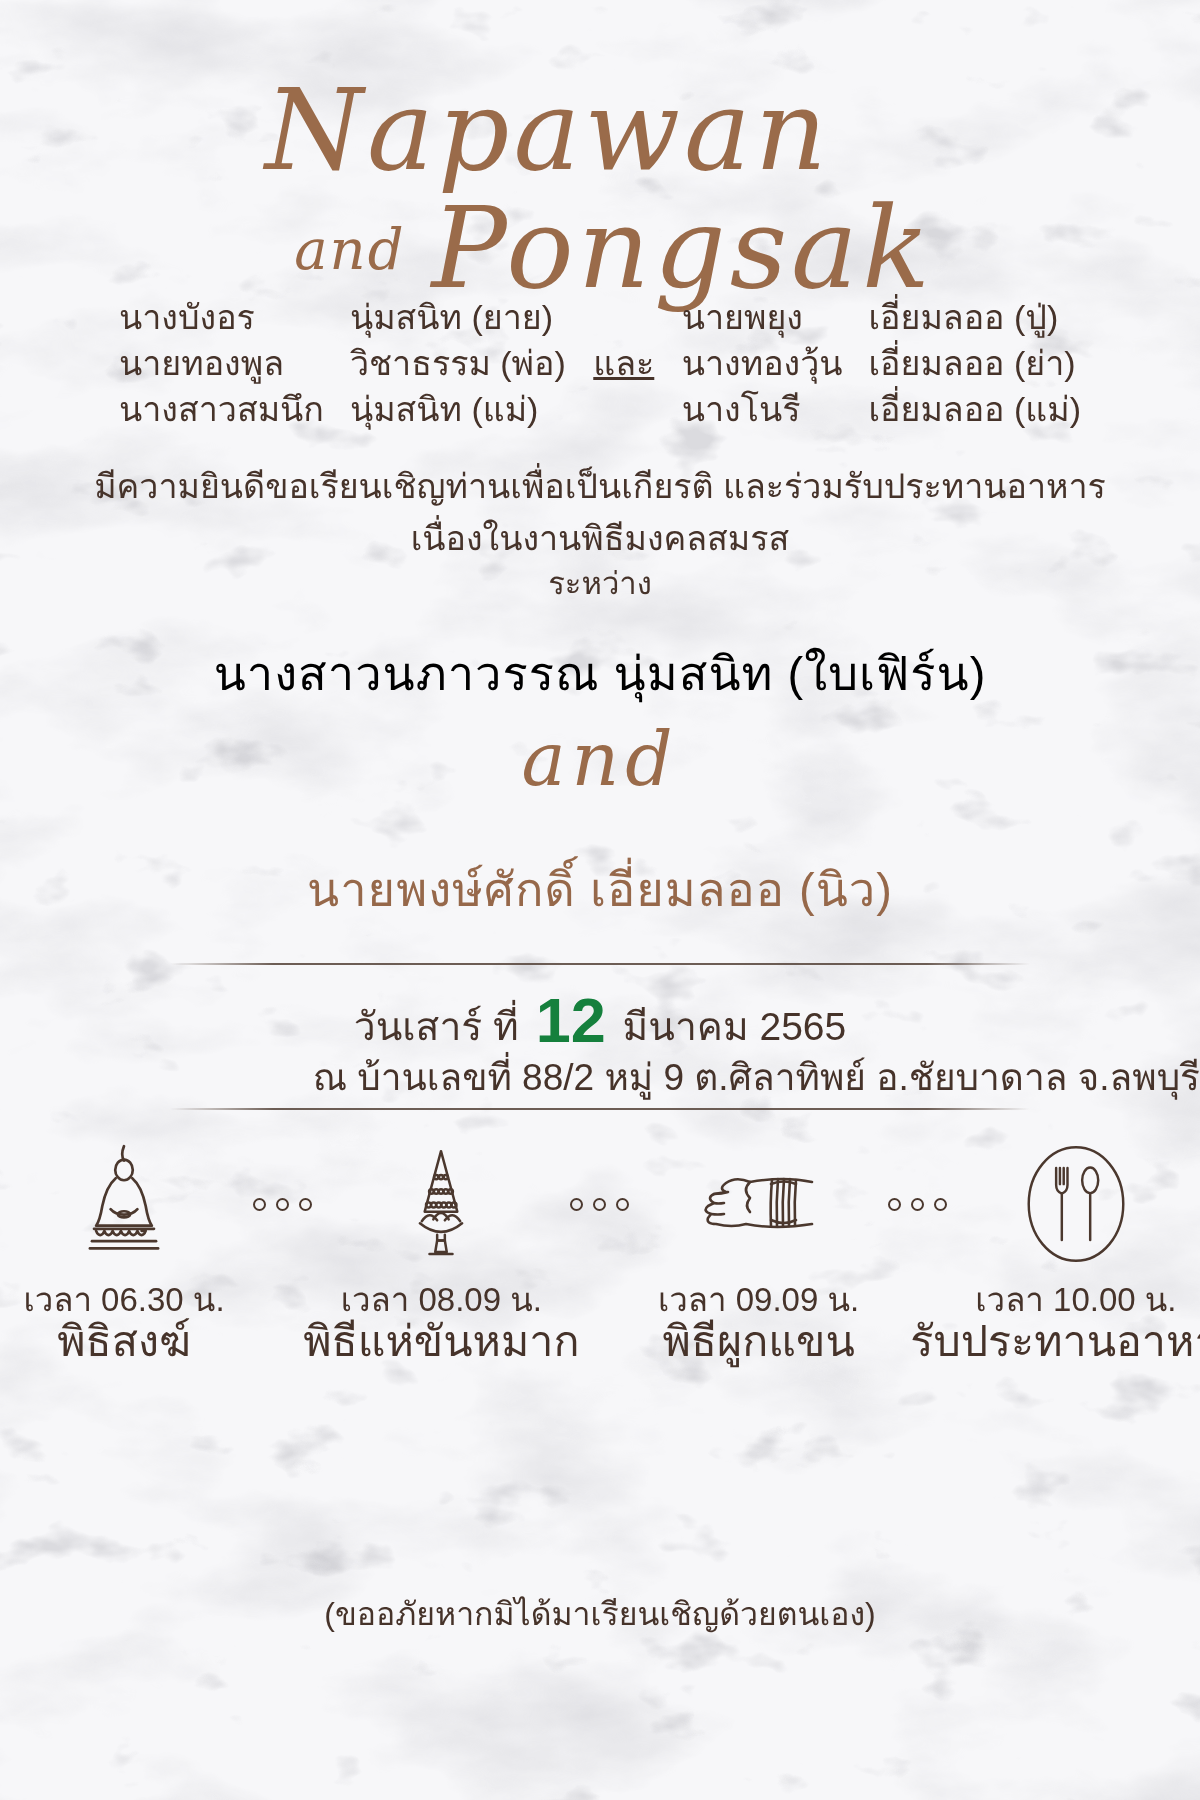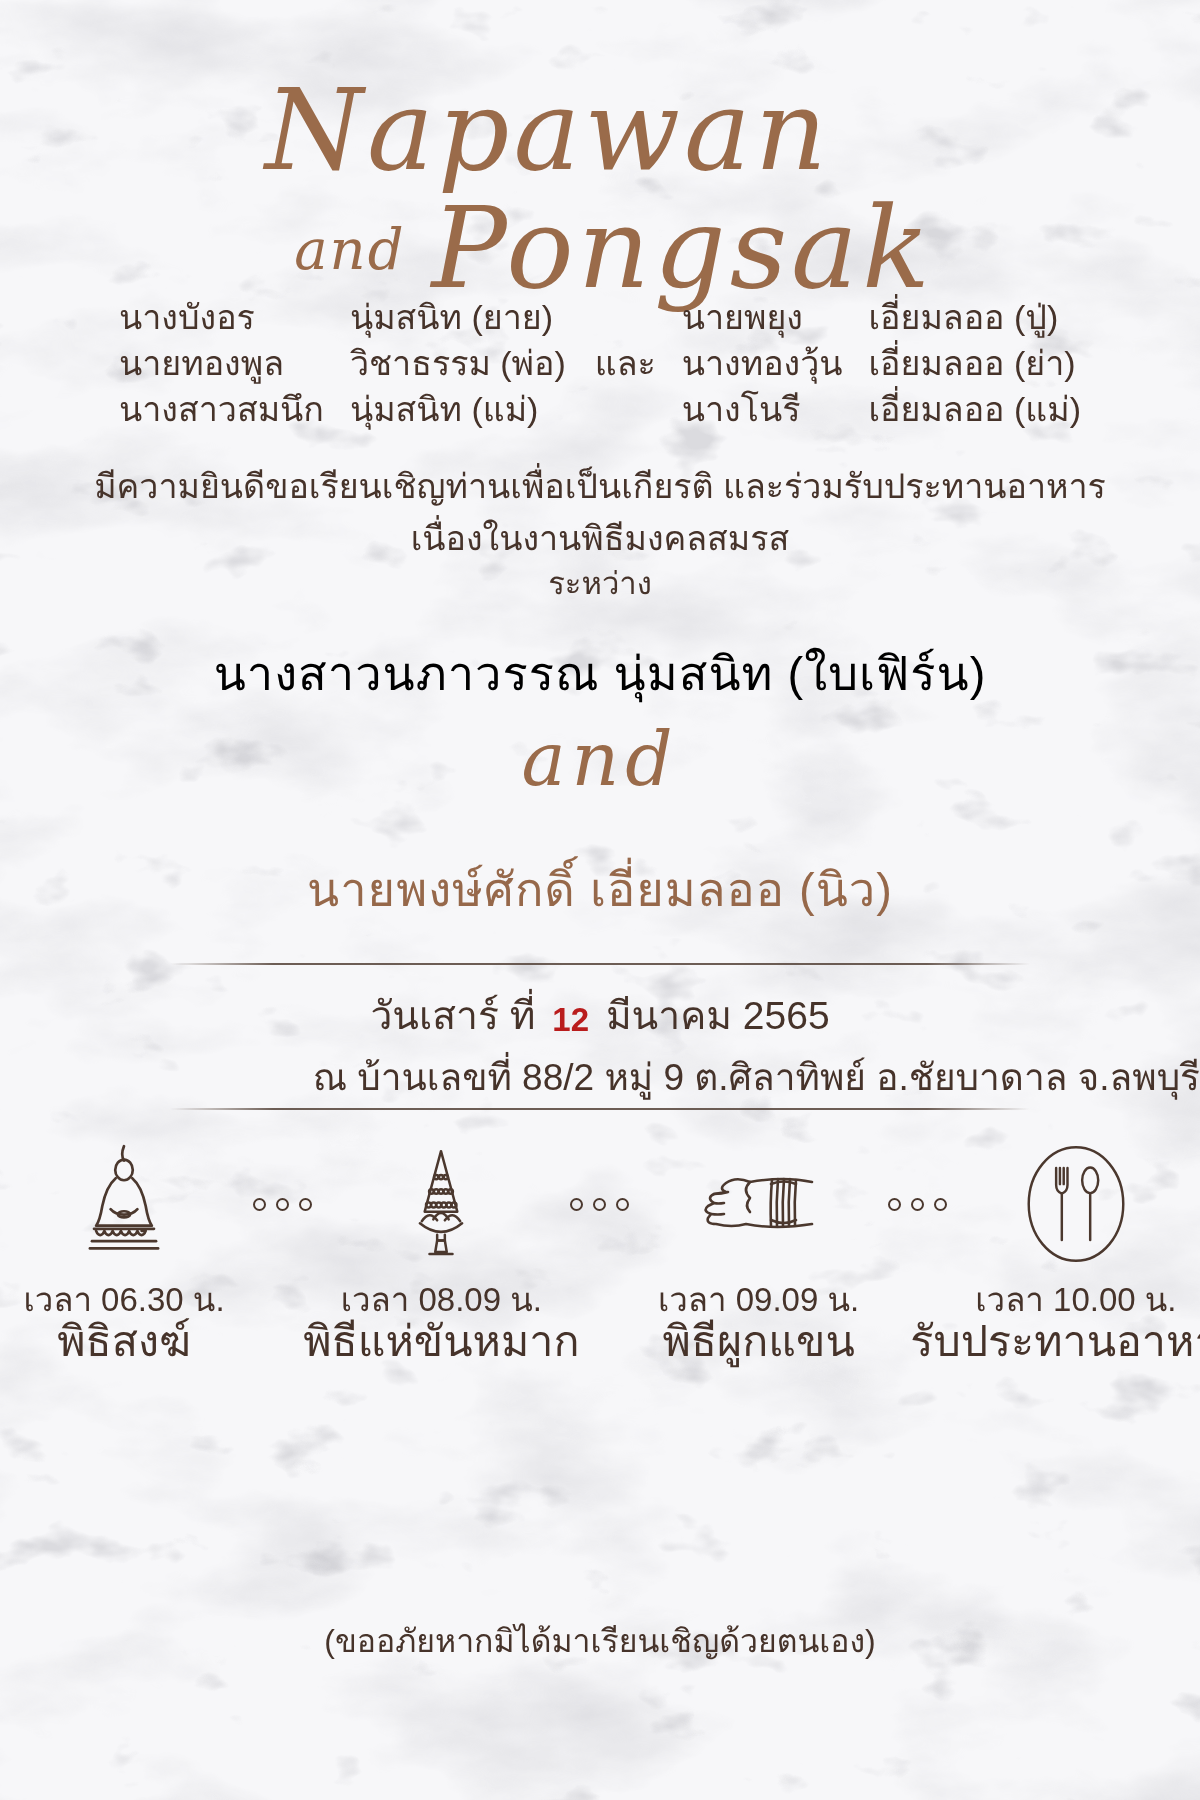--- a/index.html
+++ b/index.html
@@ -22,49 +22,49 @@
   .title .l2-name{font-size:112px;letter-spacing:4px;}
 
   
   .parents{top:296px;}
   .parents .grid{
     display:inline-grid;
     grid-template-columns:repeat(5,max-content);
     column-gap:26px;row-gap:4px;
     font-size:34px;line-height:42px;text-align:left;
   }
-  .parents .mid{text-align:right;min-width:64px;}
+  .parents .mid{text-align:center;min-width:64px;text-decoration:underline;}
 
   .invite1{top:459px;font-size:34px;}
   .invite2{top:511px;font-size:34px;}
   .between{top:558px;font-size:31px;}
 
   .bride{top:636px;font-size:47px;color:#000000;letter-spacing:1px;}
   .and-script{top:716px;font-size:74px;color:#9a6b4a;font-family:"DejaVu Serif",serif;font-style:italic;letter-spacing:6px;}
   .groom{top:852px;font-size:47px;color:#96684a;letter-spacing:1px;}
 
   .divider{position:absolute;left:170px;right:170px;height:2px;z-index:1;
     background:linear-gradient(90deg,rgba(74,55,44,0) 0%,rgba(74,55,44,.8) 12%,rgba(74,55,44,.8) 88%,rgba(74,55,44,0) 100%);}
   .d1{top:963px;}
   .d2{top:1108px;}
 
   .date{top:984px;font-size:39px;}
-  .date .num{color:#b91c1c;font-size:33px;font-weight:bold;vertical-align:-2px;padding:0 6px;}
+  .date .num{color:#15803d;font-size:63px;font-weight:bold;vertical-align:-2px;padding:0 6px;}
   .location{top:1047px;font-size:37px;text-align:right;}
 
   
   .schedule{top:1138px;display:flex;justify-content:space-between;align-items:flex-start;gap:0;}
   .sched-col{display:flex;flex-direction:column;align-items:center;width:248px;}
   .icon-box{height:132px;display:flex;align-items:center;justify-content:center;}
   .sched-time{margin-top:10px;font-size:33px;line-height:40px;white-space:nowrap;}
   .sched-label{font-size:43px;line-height:42px;white-space:nowrap;}
   .dots{height:132px;display:flex;align-items:center;gap:10px;width:66px;justify-content:center;}
   .dots i{display:block;width:9px;height:9px;border:2px solid #4b382e;border-radius:50%;}
 
-  .footer{top:1588px;font-size:32px;margin-top:27px;}
+  .footer{top:1588px;font-size:32px;}
 
   svg.line-icon{stroke:#4b382e;fill:none;stroke-width:2.6;stroke-linecap:round;stroke-linejoin:round;}
 </style>
 </head>
 <body>
 
 <div class="card">
 
   <svg class="marble" width="1200" height="1800" aria-hidden="true">
     <defs>

